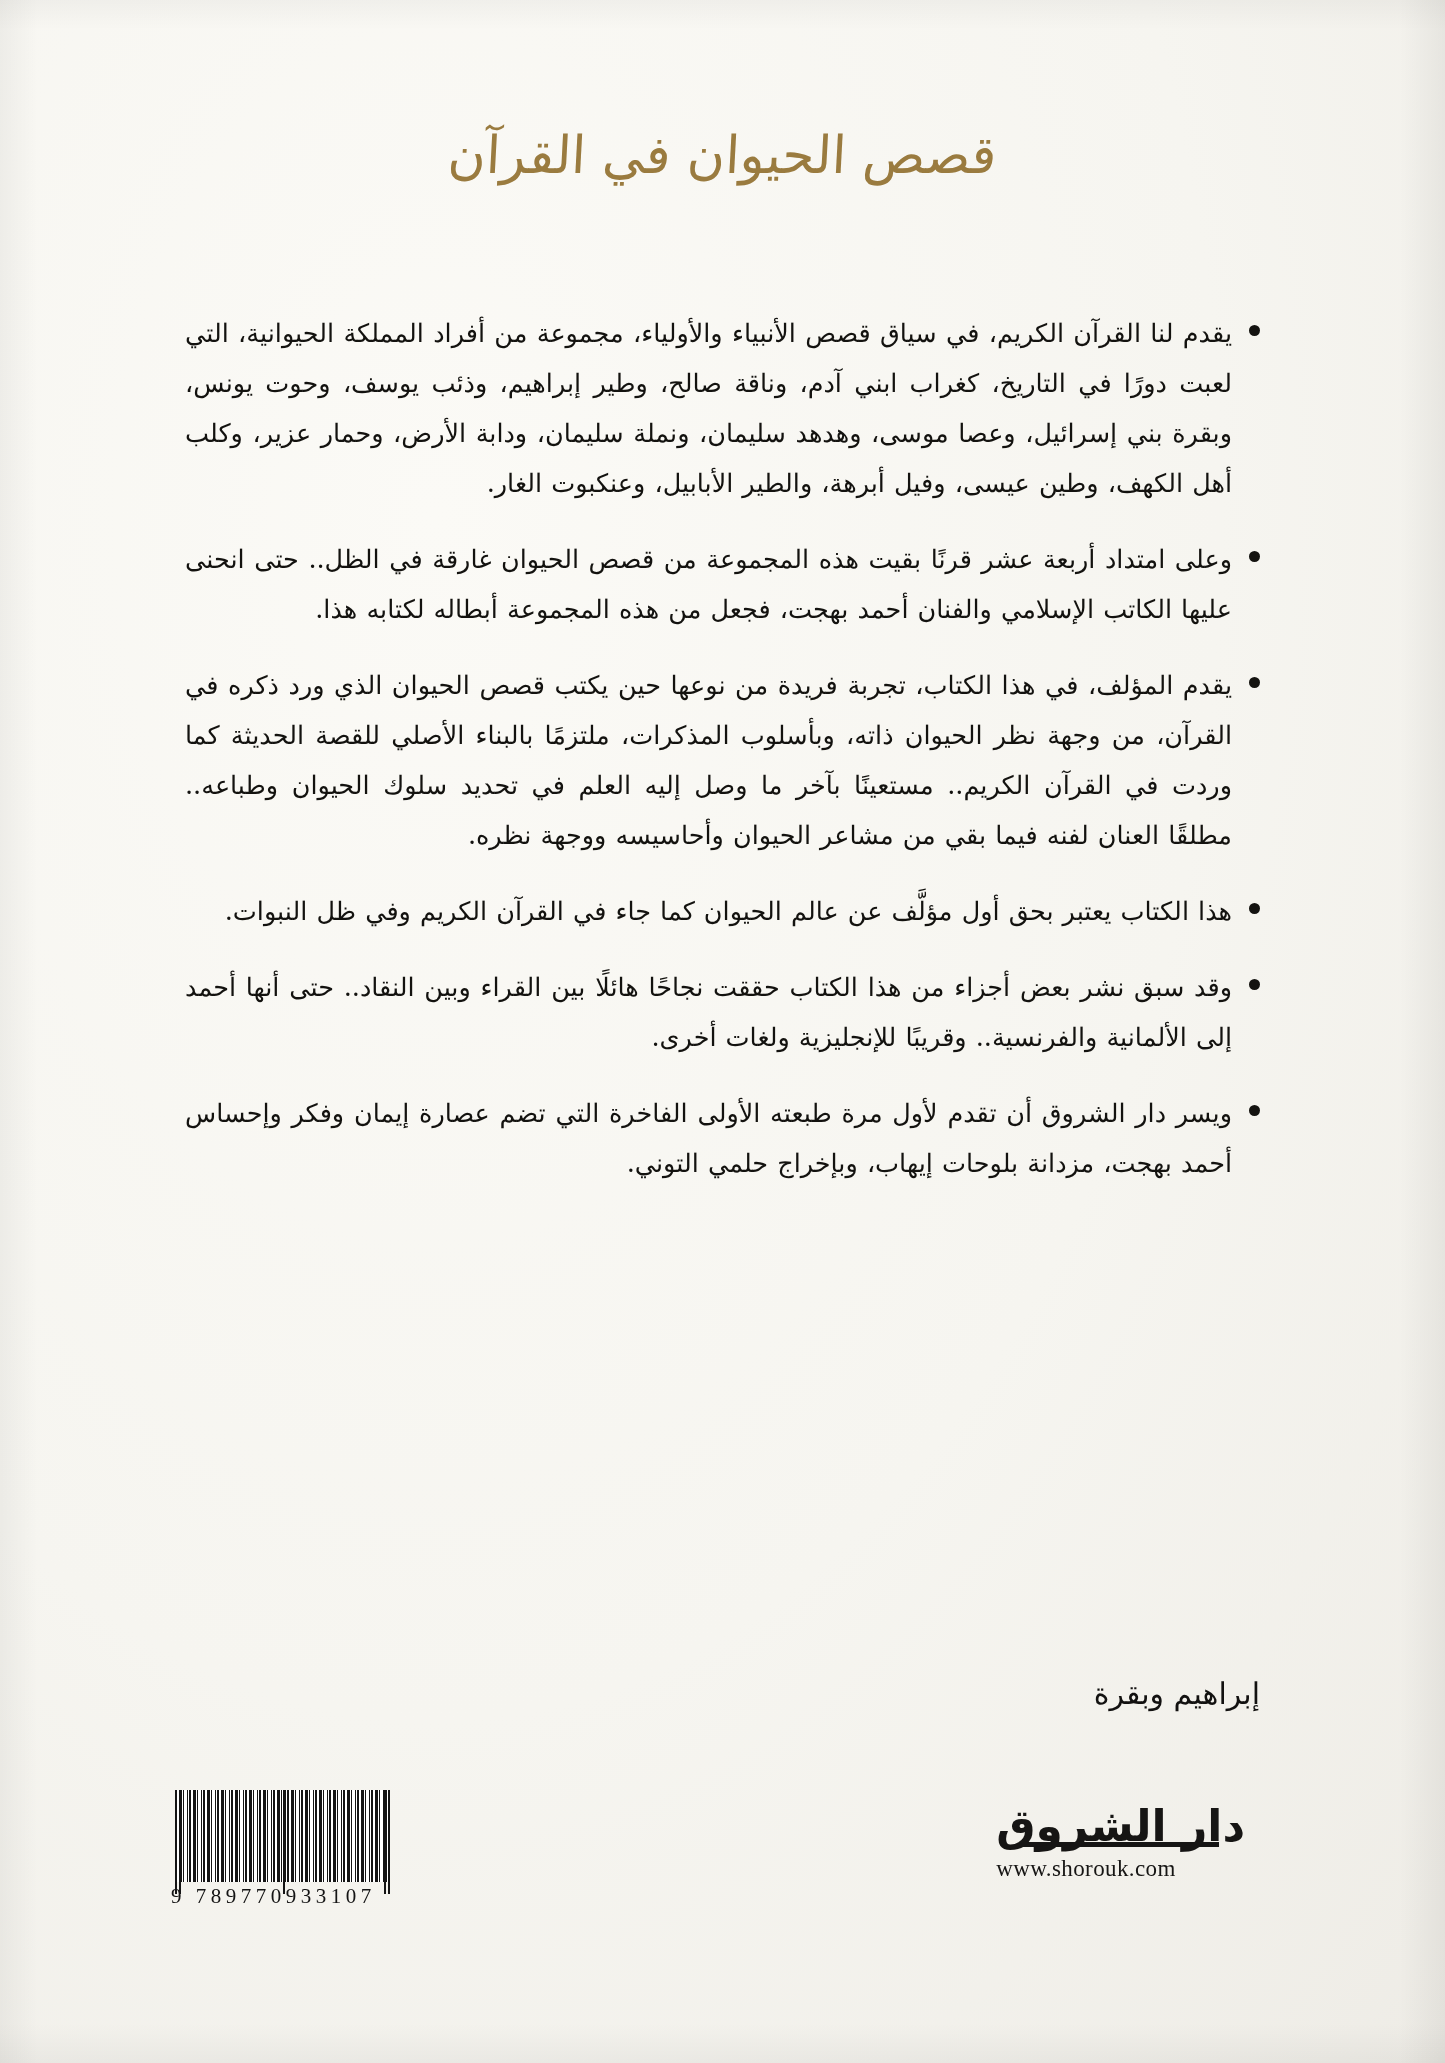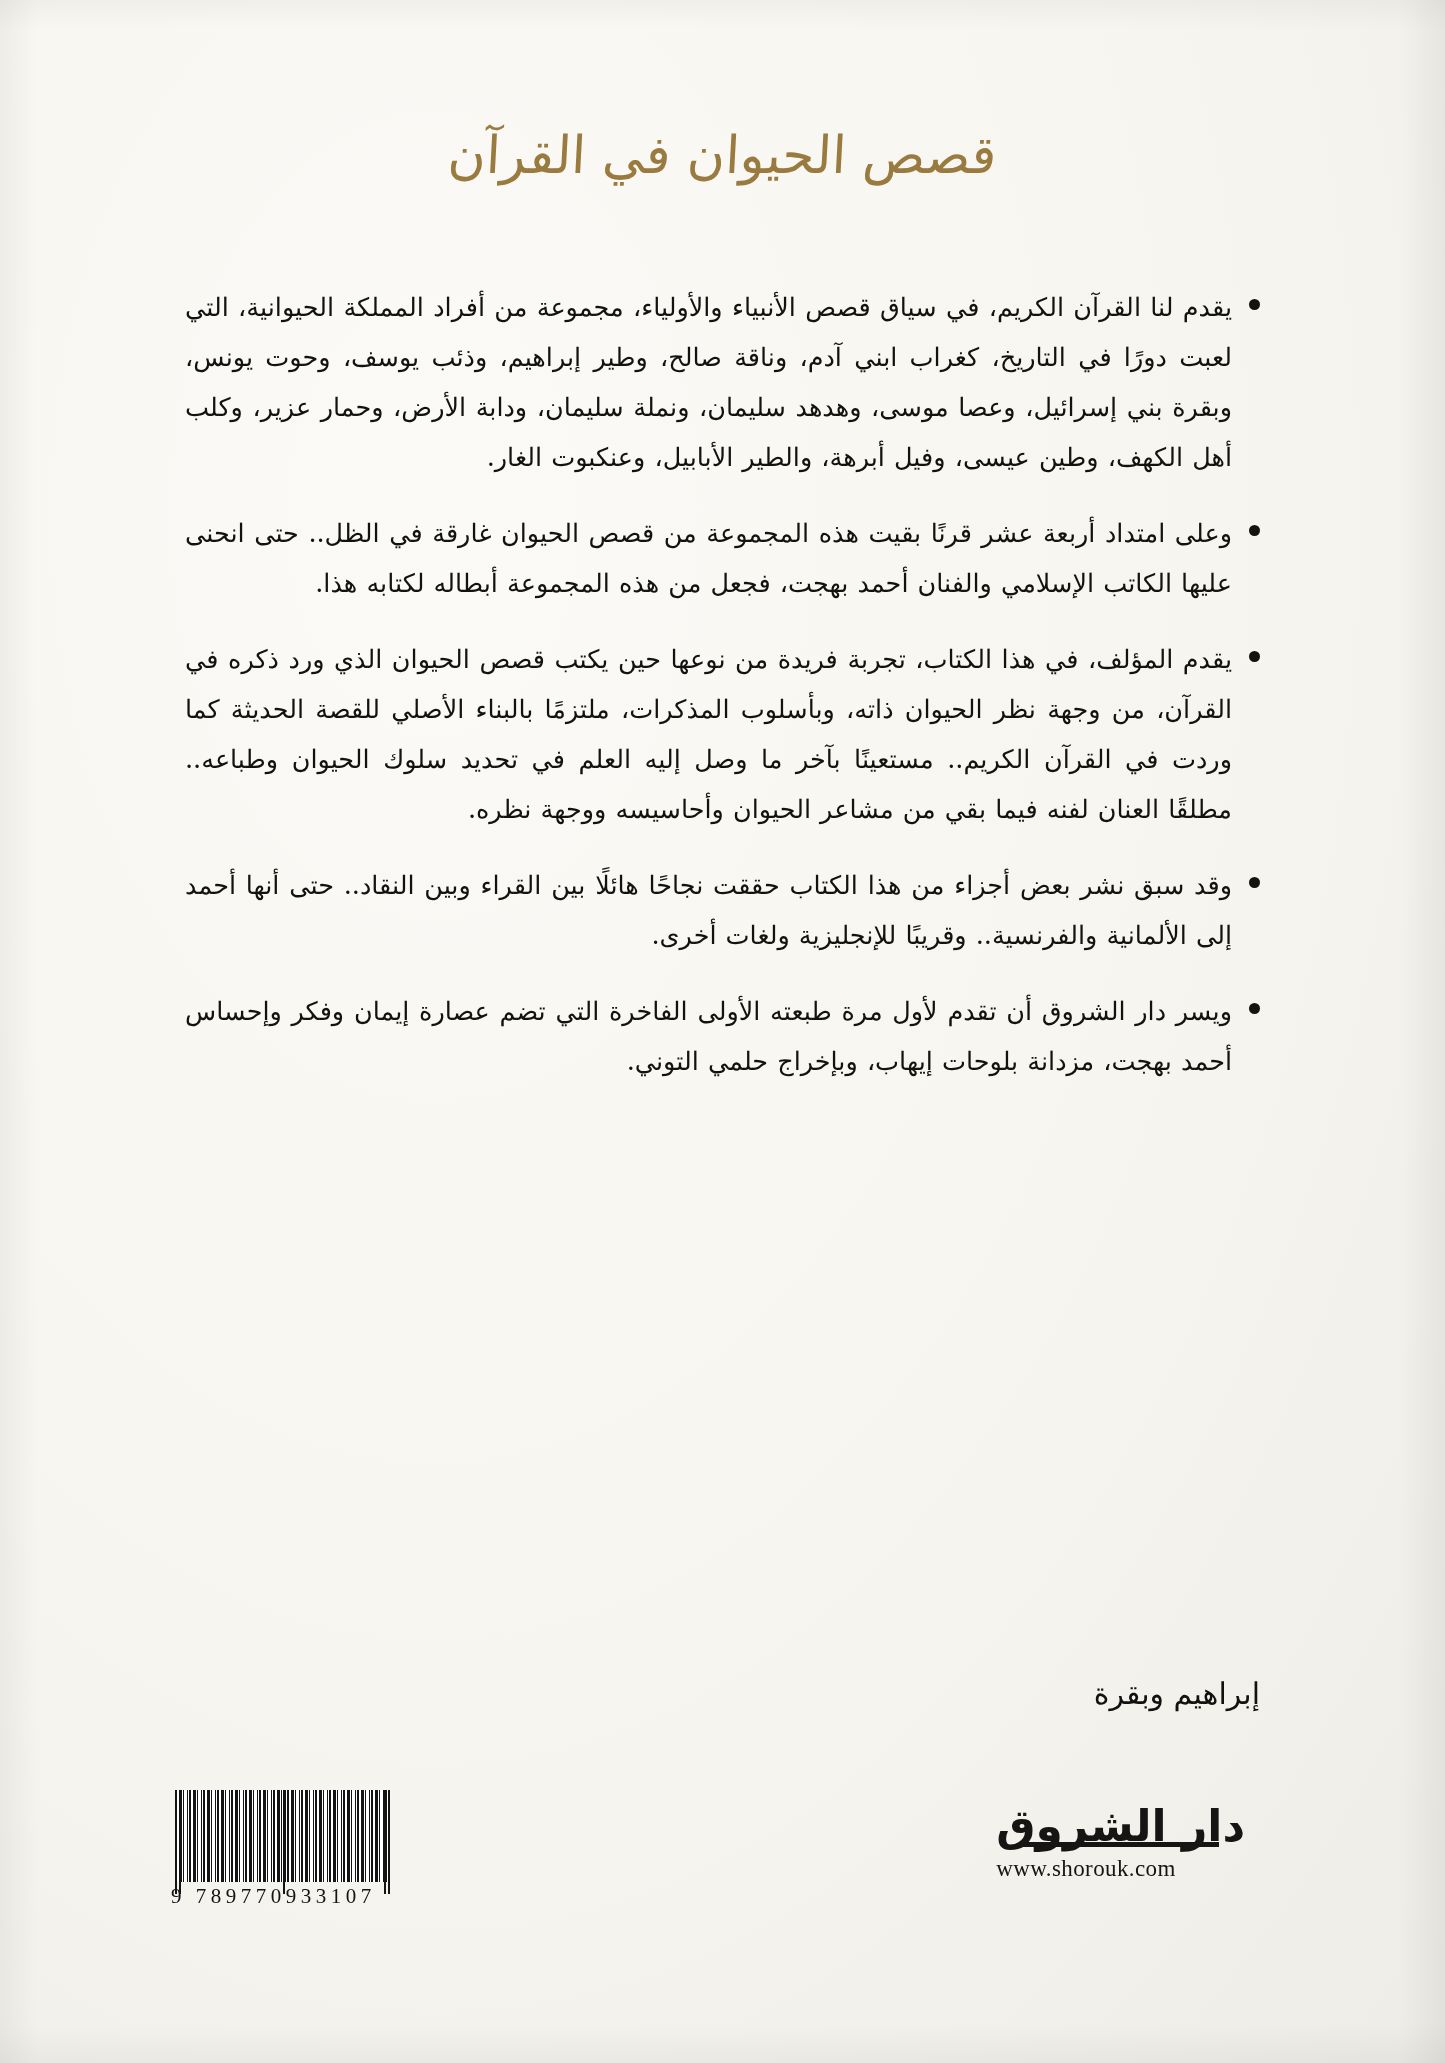--- a/index.html
+++ b/index.html
@@ -49,21 +49,21 @@
     letter-spacing: -1px;
     font-weight: 400;
     direction: rtl;
     white-space: nowrap;
     transform: skewX(-3deg);
   }
 
   
   .blurb {
     position: absolute;
-    top: 282px;
+    top: 308px;
     right: 185px;
     left: 185px;
     direction: rtl;
     text-align: justify;
     text-align-last: right;
   }
   .para {
     position: relative;
     color: #13120f;
     font-family: "DejaVu Serif", "Liberation Serif", serif;
@@ -194,20 +194,23 @@
     <p class="para">
       <span class="bullet"></span><span>يقدم لنا القرآن الكريم، في سياق قصص الأنبياء والأولياء، مجموعة من أفراد المملكة الحيوانية، التي لعبت دورًا في التاريخ، كغراب ابني آدم، وناقة صالح، وطير إبراهيم، وذئب يوسف، وحوت يونس، وبقرة بني إسرائيل، وعصا موسى، وهدهد سليمان، ونملة سليمان، ودابة الأرض، وحمار عزير، وكلب أهل الكهف، وطين عيسى، وفيل أبرهة، والطير الأبابيل، وعنكبوت الغار.</span>
     </p>
     <p class="para">
       <span class="bullet"></span><span>وعلى امتداد أربعة عشر قرنًا بقيت هذه المجموعة من قصص الحيوان غارقة في الظل.. حتى انحنى عليها الكاتب الإسلامي والفنان أحمد بهجت، فجعل من هذه المجموعة أبطاله لكتابه هذا.</span>
     </p>
     <p class="para">
       <span class="bullet"></span><span>يقدم المؤلف، في هذا الكتاب، تجربة فريدة من نوعها حين يكتب قصص الحيوان الذي ورد ذكره في القرآن، من وجهة نظر الحيوان ذاته، وبأسلوب المذكرات، ملتزمًا بالبناء الأصلي للقصة الحديثة كما وردت في القرآن الكريم.. مستعينًا بآخر ما وصل إليه العلم في تحديد سلوك الحيوان وطباعه.. مطلقًا العنان لفنه فيما بقي من مشاعر الحيوان وأحاسيسه ووجهة نظره.</span>
     </p>
     <p class="para">
+      <span class="bullet"></span><span>هذا الكتاب يعتبر بحق أول مؤلَّف عن عالم الحيوان كما جاء في القرآن الكريم وفي ظل النبوات.</span>
+    </p>
+    <p class="para">
       <span class="bullet"></span><span>وقد سبق نشر بعض أجزاء من هذا الكتاب حققت نجاحًا هائلًا بين القراء وبين النقاد.. حتى أنها أحمد إلى الألمانية والفرنسية.. وقريبًا للإنجليزية ولغات أخرى.</span>
     </p>
     <p class="para">
       <span class="bullet"></span><span>ويسر دار الشروق أن تقدم لأول مرة طبعته الأولى الفاخرة التي تضم عصارة إيمان وفكر وإحساس أحمد بهجت، مزدانة بلوحات إيهاب، وبإخراج حلمي التوني.</span>
     </p>
   </div>
 
   <div class="signature">إبراهيم وبقرة</div>
 
   <div class="footer">

